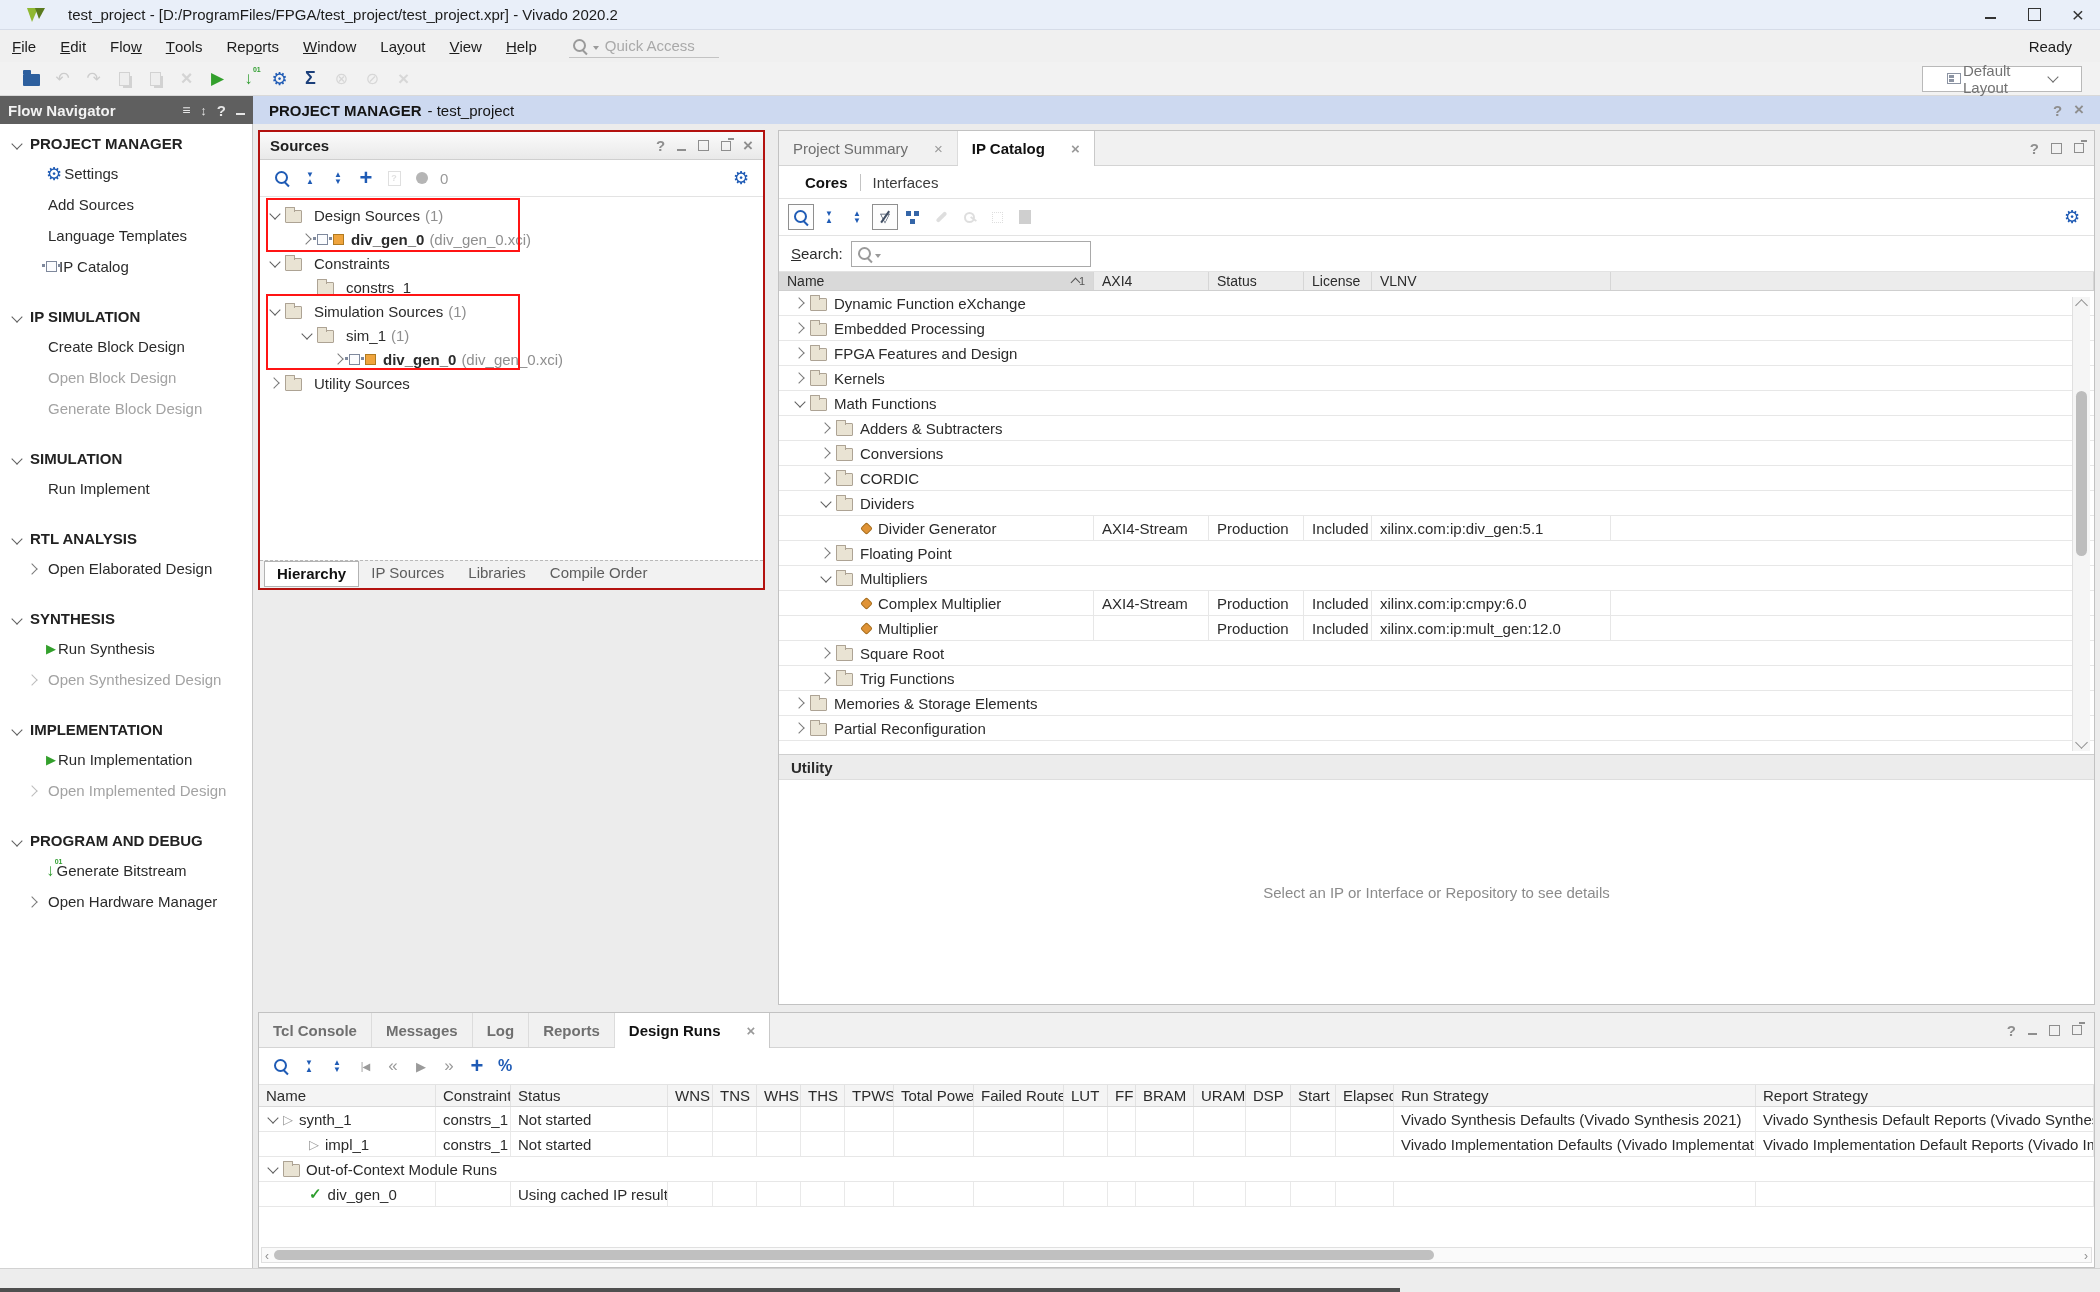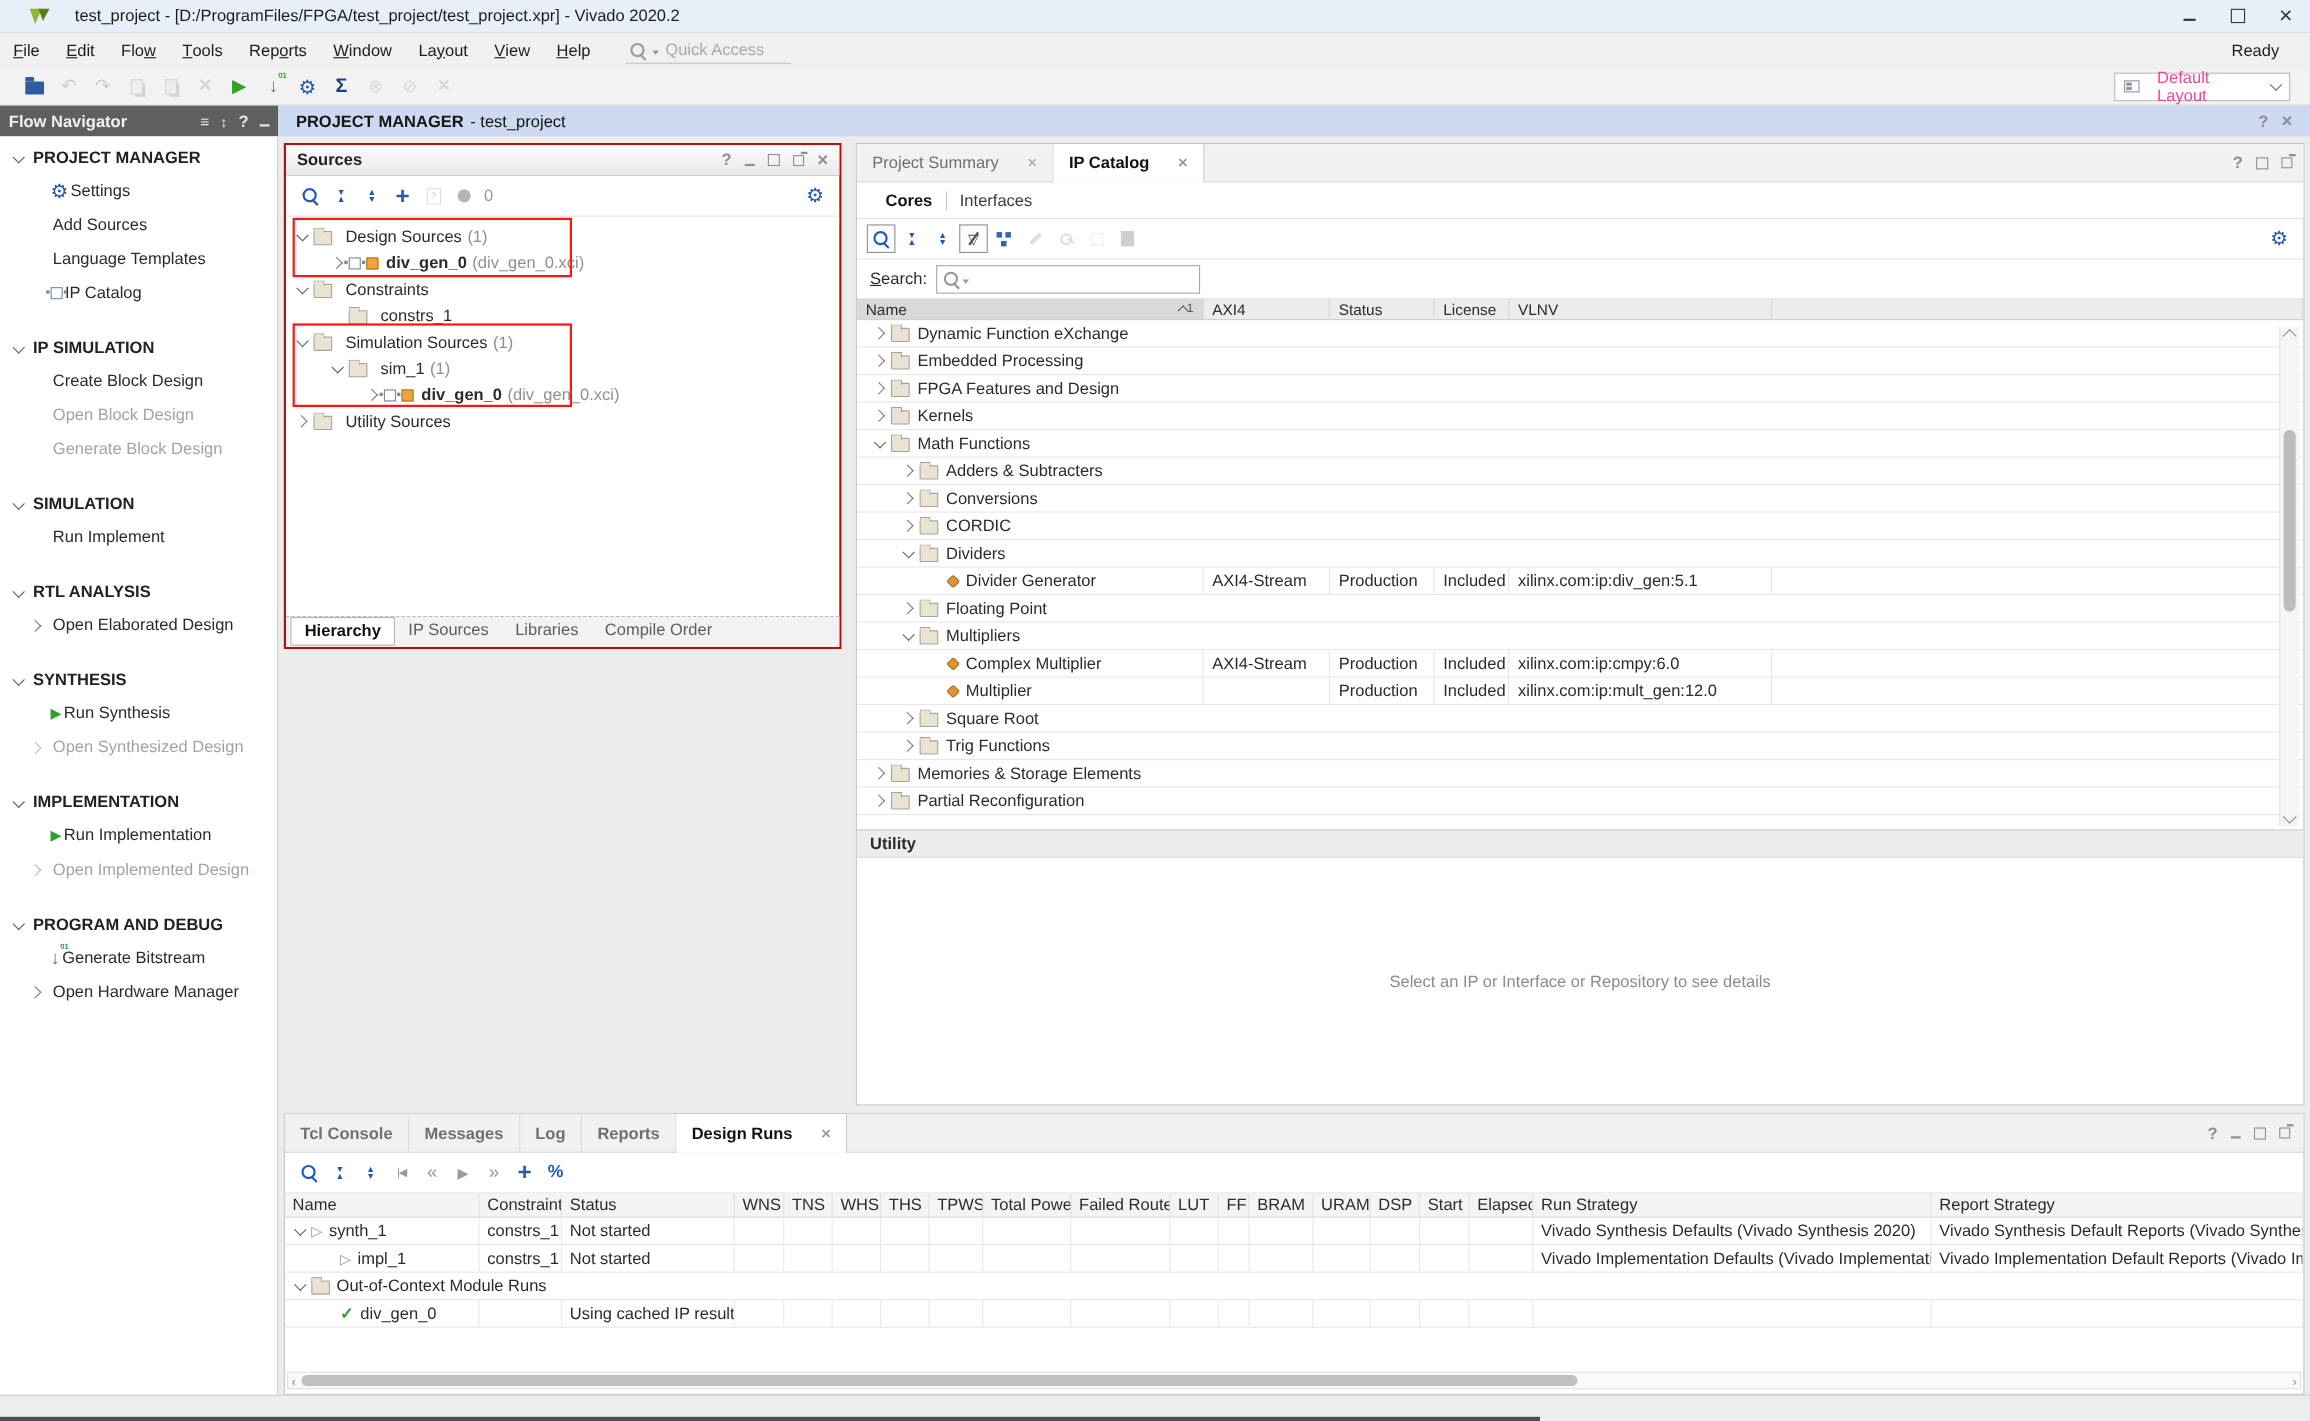--- a/index.html
+++ b/index.html
@@ -99,21 +99,21 @@
   #menubar{ position:absolute; left:0; top:30px; width:2100px; height:32px; background:#f0f0f0; display:flex; align-items:center;}
   .menu-item{ padding:0 12px; height:32px; display:flex; align-items:center; color:#1c1c1c; }
   .menu-item u{ text-decoration:underline; }
   #quick-access{ margin-left:20px; width:150px; border-bottom:1px solid #c3c3c3; display:flex; align-items:center; gap:6px; height:24px; padding:0 4px;}
   #quick-access input{ border:none; outline:none; background:transparent; font:15px "Liberation Sans",sans-serif; color:#444; width:115px;}
   #quick-access input::placeholder{ color:#a9a9a9; }
   #ready-status{ margin-left:auto; margin-right:28px; color:#1c1c1c;}
 
   #main-toolbar{ position:absolute; left:0; top:62px; width:2100px; height:34px; background:#f2f2f2; border-bottom:1px solid #d9d9d9; display:flex; align-items:center;}
   #main-toolbar .tb{ width:27px; height:28px; margin-left:4px; display:inline-flex; align-items:center; justify-content:center;}
-  #layout-select{ margin-left:auto; margin-right:18px; width:160px; height:26px; border:1px solid #b9b9b9; background:#fff; display:flex; align-items:center; gap:16px; padding:0 8px; color:#ec4899;}
+  #layout-select{ margin-left:auto; margin-right:18px; width:160px; height:26px; border:1px solid #b9b9b9; background:#fff; display:flex; align-items:center; gap:2px; padding:0 24px; color:#737373;}
   #layout-select .ic-caret-down-icon{ margin-left:auto; }
 
   #flownav-header{ position:absolute; left:0; top:96px; width:253px; height:28px; background:#5f5f5f; color:#f2f2f2; font-weight:bold; display:flex; align-items:center; padding:0 8px;}
   #flownav-header .icons{ margin-left:auto; display:flex; gap:10px;}
   #banner{ position:absolute; left:253px; top:96px; width:1847px; height:28px; background:#cdd9f0; display:flex; align-items:center; padding:0 16px; color:#141414;}
   #banner .t1{ font-weight:bold; } #banner .t2{ margin-left:6px; }
   #banner .icons{ margin-left:auto; display:flex; gap:12px;}
 
   
   #flownav{ position:absolute; left:0; top:124px; width:253px; height:1144px; background:#fff; border-right:1px solid #c8c8c8; padding-top:4px; overflow:hidden;}
@@ -1106,21 +1106,21 @@
           <span class="cell"></span>
           <span class="cell"></span>
           <span class="cell"></span>
           <span class="cell"></span>
           <span class="cell"></span>
           <span class="cell"></span>
           <span class="cell"></span>
           <span class="cell"></span>
           <span class="cell"></span>
           <span class="cell"></span>
-          <span class="cell">Vivado Synthesis Defaults (Vivado Synthesis 2020)</span>
+          <span class="cell">Vivado Synthesis Defaults (Vivado Synthesis 2021)</span>
           <span class="cell">Vivado Synthesis Default Reports (Vivado Synthesis 2020)</span>
         </div>
 
         <div class="run-row run-grid leaf">
           <span class="cell namecell">
             <span class="hold" style="margin-left: 26px;">
               <span class="ic"></span>
             </span>
             <span class="ic ic-play-outline-icon"></span>
             <span>impl_1</span>

